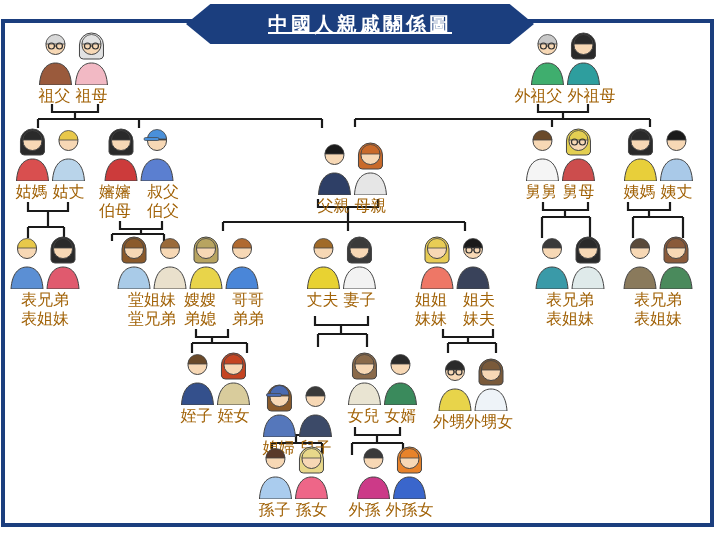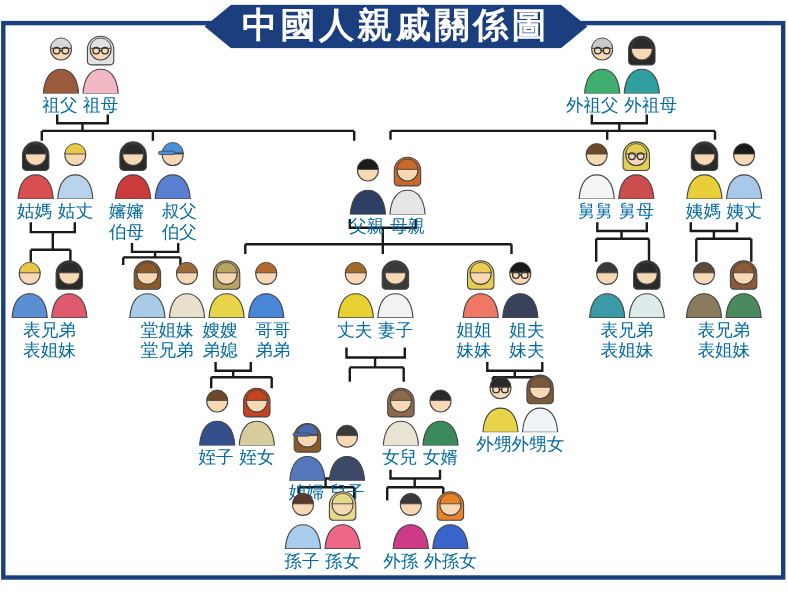--- a/index.html
+++ b/index.html
@@ -4,27 +4,27 @@
 <style>
   html,body{margin:0;padding:0;background:#fff;}
   .page{position:relative;width:716px;height:538px;background:#fff;overflow:hidden;
         font-family:"DejaVu Sans",sans-serif;}
   .frame{position:absolute;left:1px;top:19px;width:705px;height:500px;
          border:4px solid var(--frame,#1b3e7e);background:transparent;z-index:1;}
   .banner{position:absolute;left:186px;top:4px;width:348px;height:40px;
           background:var(--banner,#1b3e7e);z-index:6;
           clip-path:polygon(0 50%,7% 0,93% 0,100% 50%,93% 100%,7% 100%);
           display:flex;align-items:center;justify-content:center;}
-  .banner-text{color:var(--banner-text,#fff);font-size:32px;font-weight:bold;letter-spacing:3px;}
+  .banner-text{color:var(--banner-text,#fff);font-size:20px;font-weight:bold;letter-spacing:3px;text-decoration:underline;}
   #connectors{position:absolute;left:0;top:0;z-index:2;}
   .group{position:absolute;transform:translateX(-50%);text-align:center;z-index:3;}
   .figs{position:absolute;bottom:100%;left:50%;transform:translateX(-50%);
         display:flex;margin-bottom:1px;}
   .person{margin:0 -3px;display:block;}
-  .glabel{font-size:16px;line-height:19px;font-weight:500;color:#0369a1;white-space:pre;}
+  .glabel{font-size:16px;line-height:19px;font-weight:500;color:#a16207;white-space:pre;}
 </style>
 </head>
 <body>
 
 <div class="page" style="--frame: #1b3e7e; --banner: #1b3e7e; --banner-text: #ffffff;">
   <div class="frame"></div>
   <div class="banner">
     <span class="banner-text">中國人親戚關係圖</span>
   </div>
   <svg id="connectors" width="716" height="538" viewBox="0 0 716 538">
@@ -325,21 +325,21 @@
             <path d="M5,56 C6,40 13,34 21,34 C29,34 36,40 37,56 Z" fill="#e9e4d2" stroke="#444" stroke-width="1"></path>
           </svg>
           <svg class="person" width="42" height="56" viewBox="0 0 42 56">
             <circle cx="21" cy="16" r="9.5" fill="#f7d8b5" stroke="#444" stroke-width="1"></circle>
             <path d="M11.5,15 A9.5,9.5 0 0 1 30.5,15 Z" fill="#2a2a2a" stroke="#444" stroke-width="0.8"></path>
             <path d="M5,56 C6,40 13,34 21,34 C29,34 36,40 37,56 Z" fill="#3a8a5c" stroke="#444" stroke-width="1"></path>
           </svg>
         </div>
         <div class="glabel"><div>女兒 女婿</div></div>
       </div>
-      <div class="group" style="left: 473px; top: 394px; text-align: center;">
+      <div class="group" style="left: 473px; top: 412px; text-align: center;">
         <div class="figs">
           <svg class="person" width="42" height="56" viewBox="0 0 42 56">
             <circle cx="21" cy="16" r="9.5" fill="#f7d8b5" stroke="#444" stroke-width="1"></circle>
             <path d="M11.5,15 A9.5,9.5 0 0 1 30.5,15 Z" fill="#2a2a2a" stroke="#444" stroke-width="0.8"></path>
             <g stroke="#333" fill="none" stroke-width="1.2">
               <circle cx="17" cy="17" r="3"></circle>
               <circle cx="25" cy="17" r="3"></circle>
               <path d="M20,17 h2"></path>
             </g>
             <path d="M5,56 C6,40 13,34 21,34 C29,34 36,40 37,56 Z" fill="#e8d44a" stroke="#444" stroke-width="1"></path>

